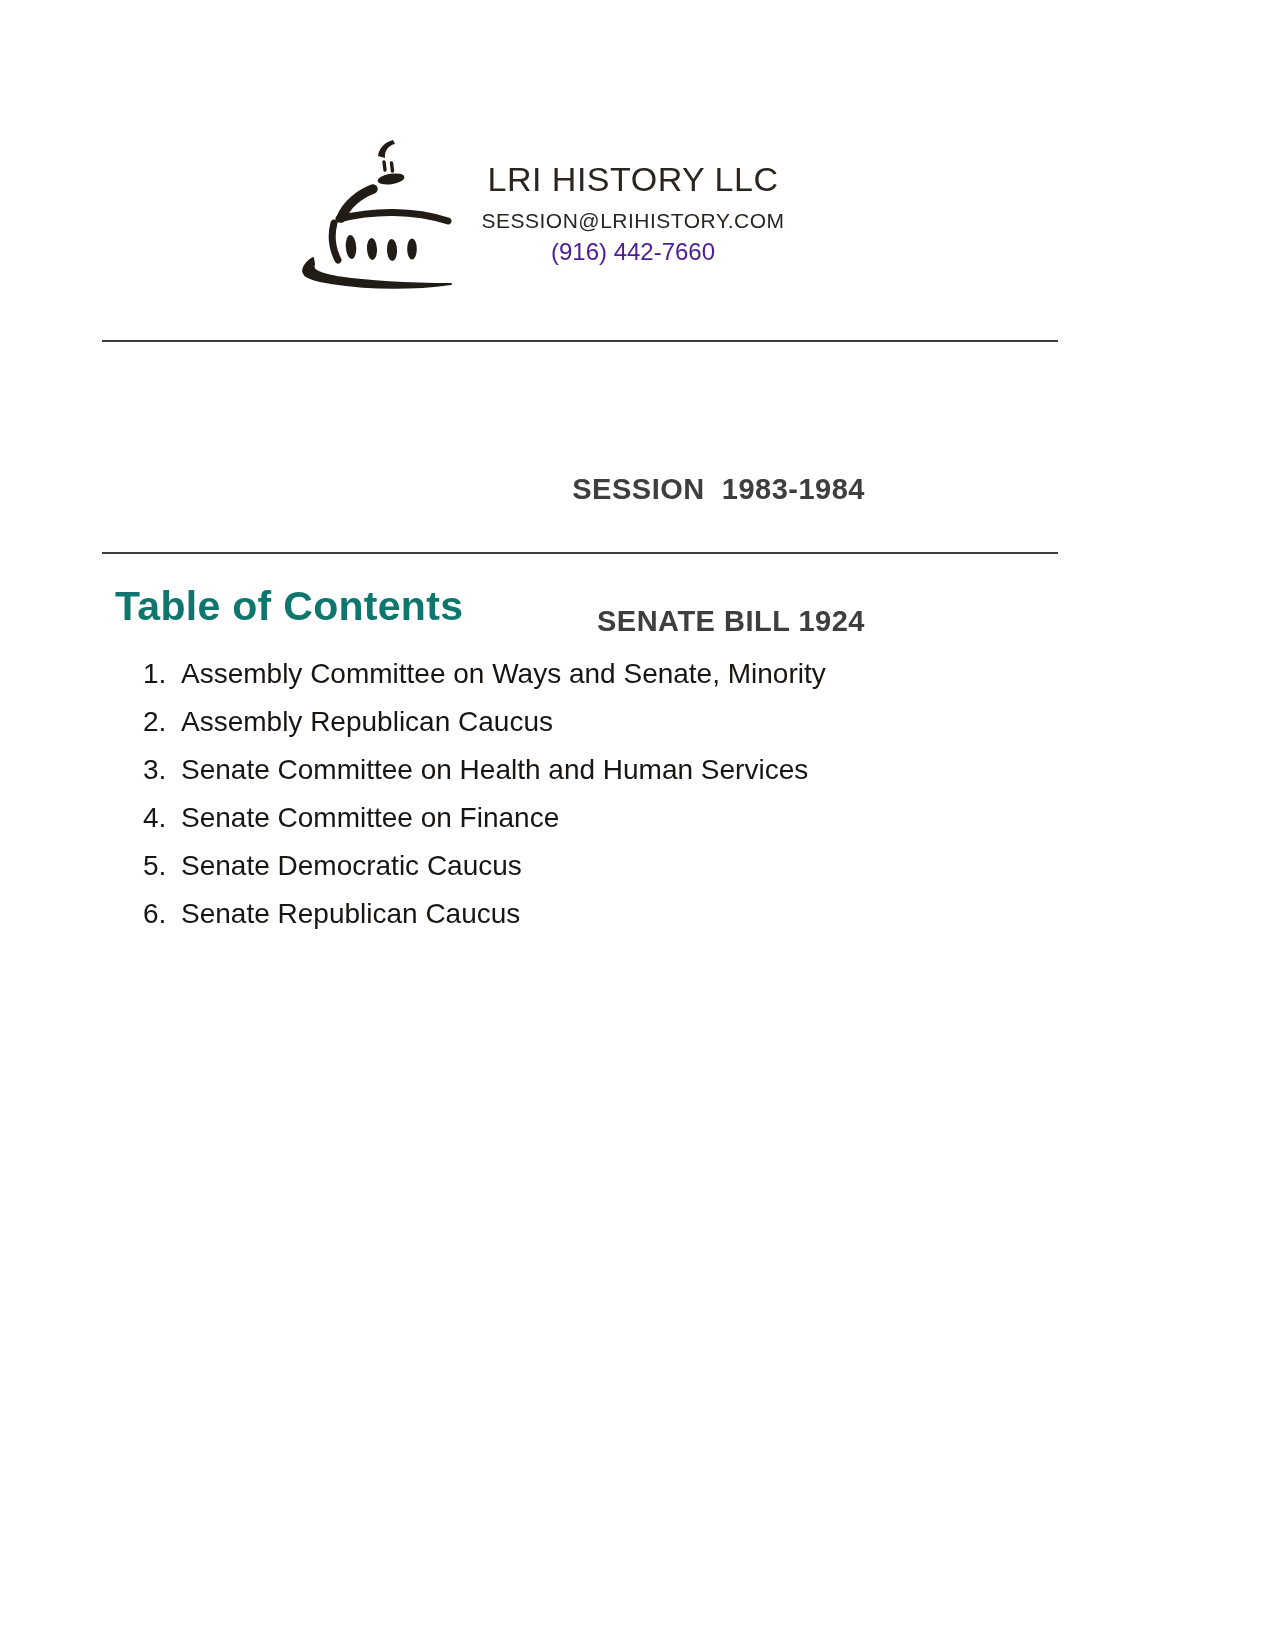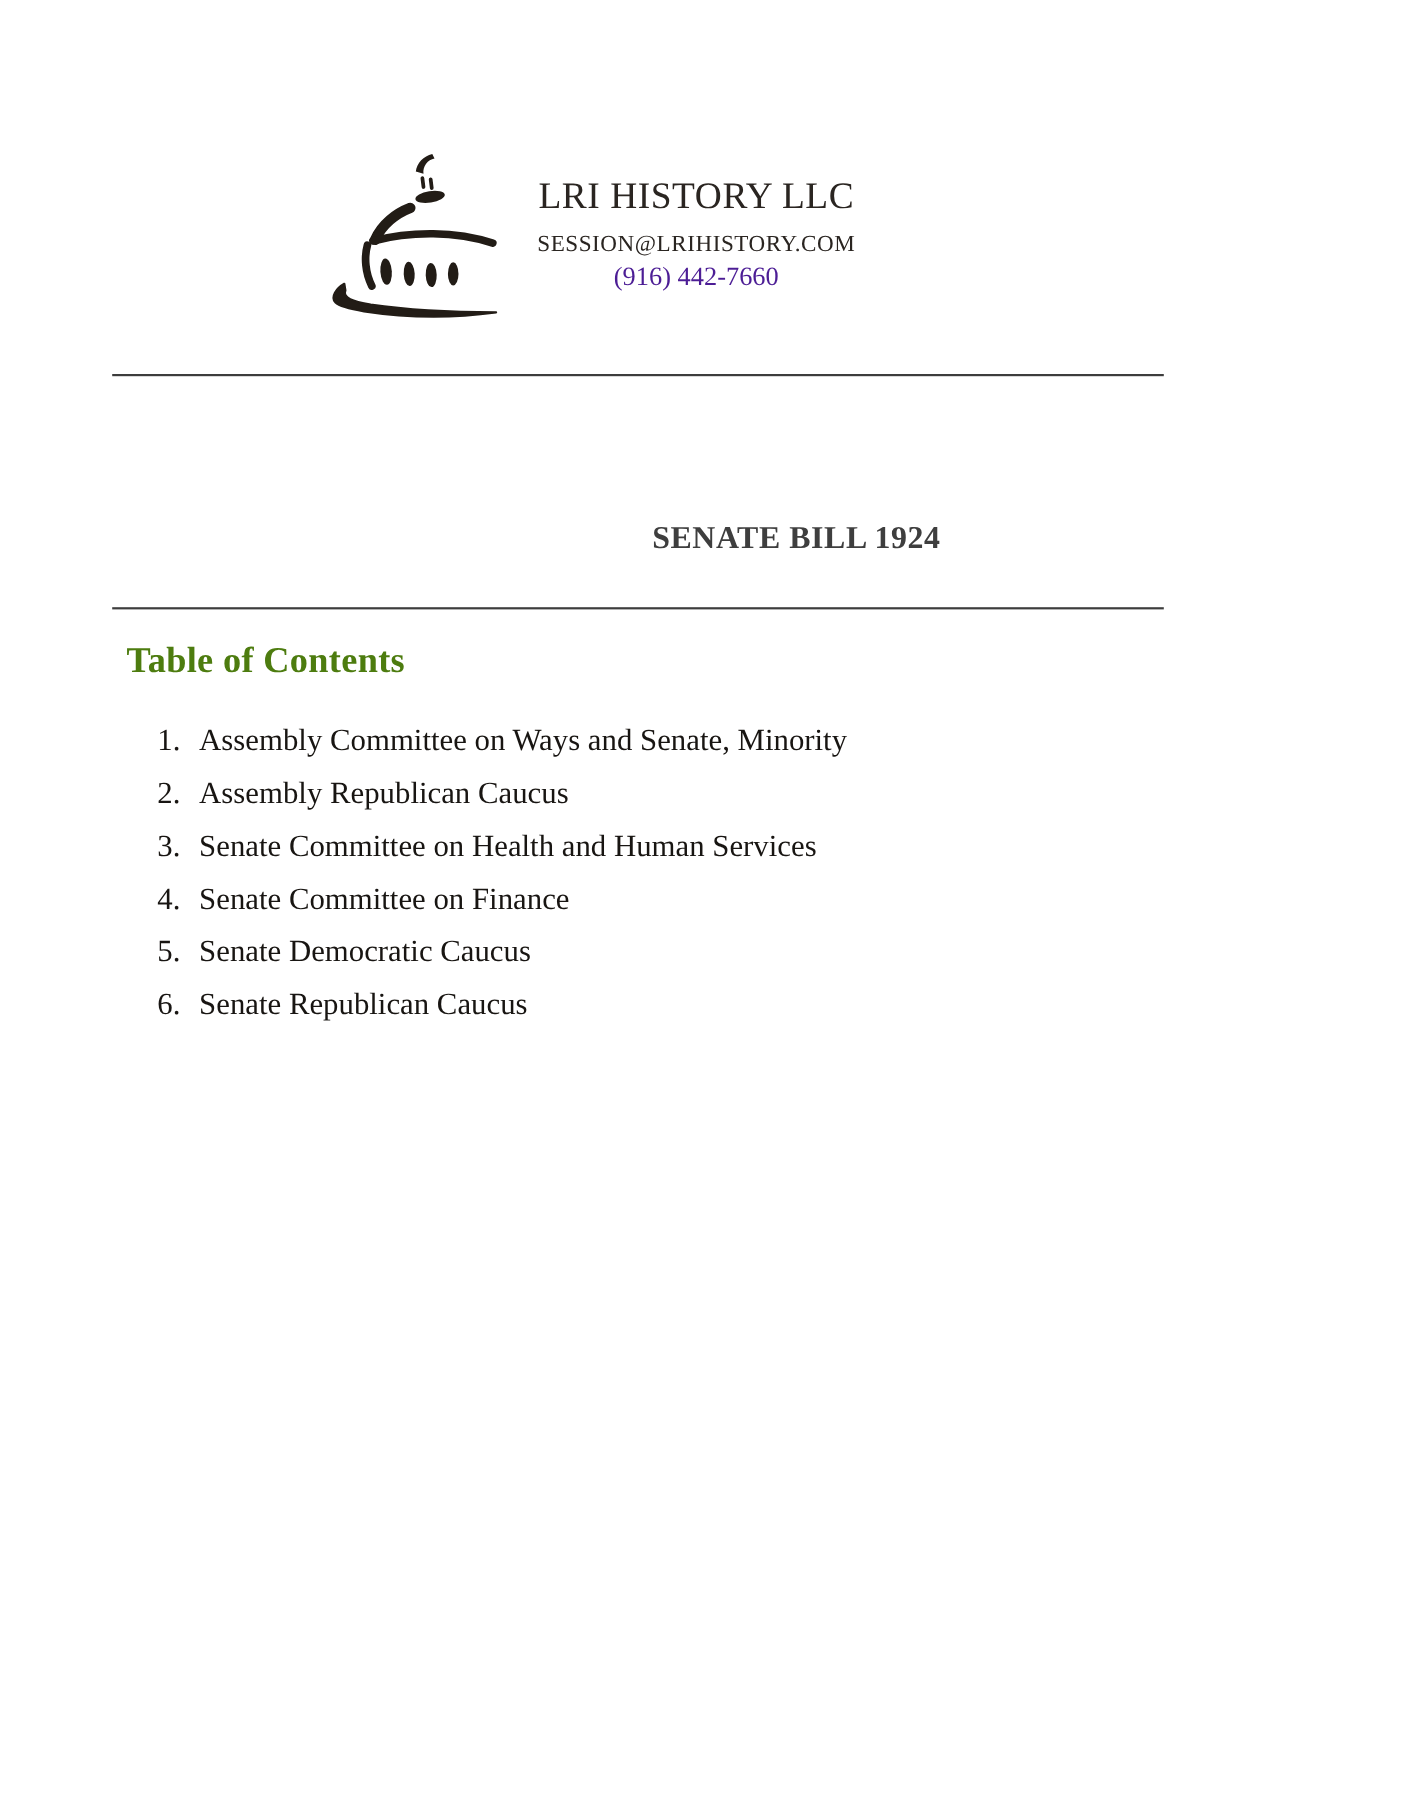--- a/index.html
+++ b/index.html
@@ -5,23 +5,24 @@
   html, body {
     margin: 0;
     padding: 0;
     background: #ffffff;
   }
   .page {
     position: relative;
     width: 1088px;
     height: 1651px;
     background: #ffffff;
-    font-family: Liberation Serif, serif;
+    font-family: Liberation Sans, sans-serif;
     color: #181512;
     overflow: hidden;
+    padding-left: 10px;
   }
 
   
   .logo {
     position: absolute;
     left: 298px;
     top: 131px;
     width: 165px;
     height: 162px;
   }
@@ -78,24 +79,24 @@
     color: #3e3e3e;
     white-space: pre;
   }
 
   
   .toc-title {
     position: absolute;
     left: 115px;
     top: 583px;
     margin: 0;
-    font-size: 33px;
+    font-size: 41px;
     font-weight: bold;
     letter-spacing: 0.3px;
-    color: #4d7c0f;
+    color: #0f766e;
   }
   .toc-list {
     position: absolute;
     left: 143px;
     top: 650px;
     width: 900px;
   }
   .toc-item {
     display: flex;
     height: 48px;
@@ -141,20 +142,21 @@
 
   <div class="letterhead-text">
     <div class="company-name">LRI HISTORY LLC</div>
     <div class="contact-line first">SESSION@LRIHISTORY.COM</div>
     <div class="phone-line">(916) 442-7660</div>
   </div>
 
   <div class="rule rule-top"></div>
 
   <div class="session-block">
+    <div>SESSION&nbsp; 1983-1984</div>
     <div>SENATE BILL 1924</div>
   </div>
 
   <div class="rule rule-bottom"></div>
 
   <h1 class="toc-title">Table of Contents</h1>
 
   <div class="toc-list">
     <div class="toc-item">
       <span class="toc-num">1.</span>

